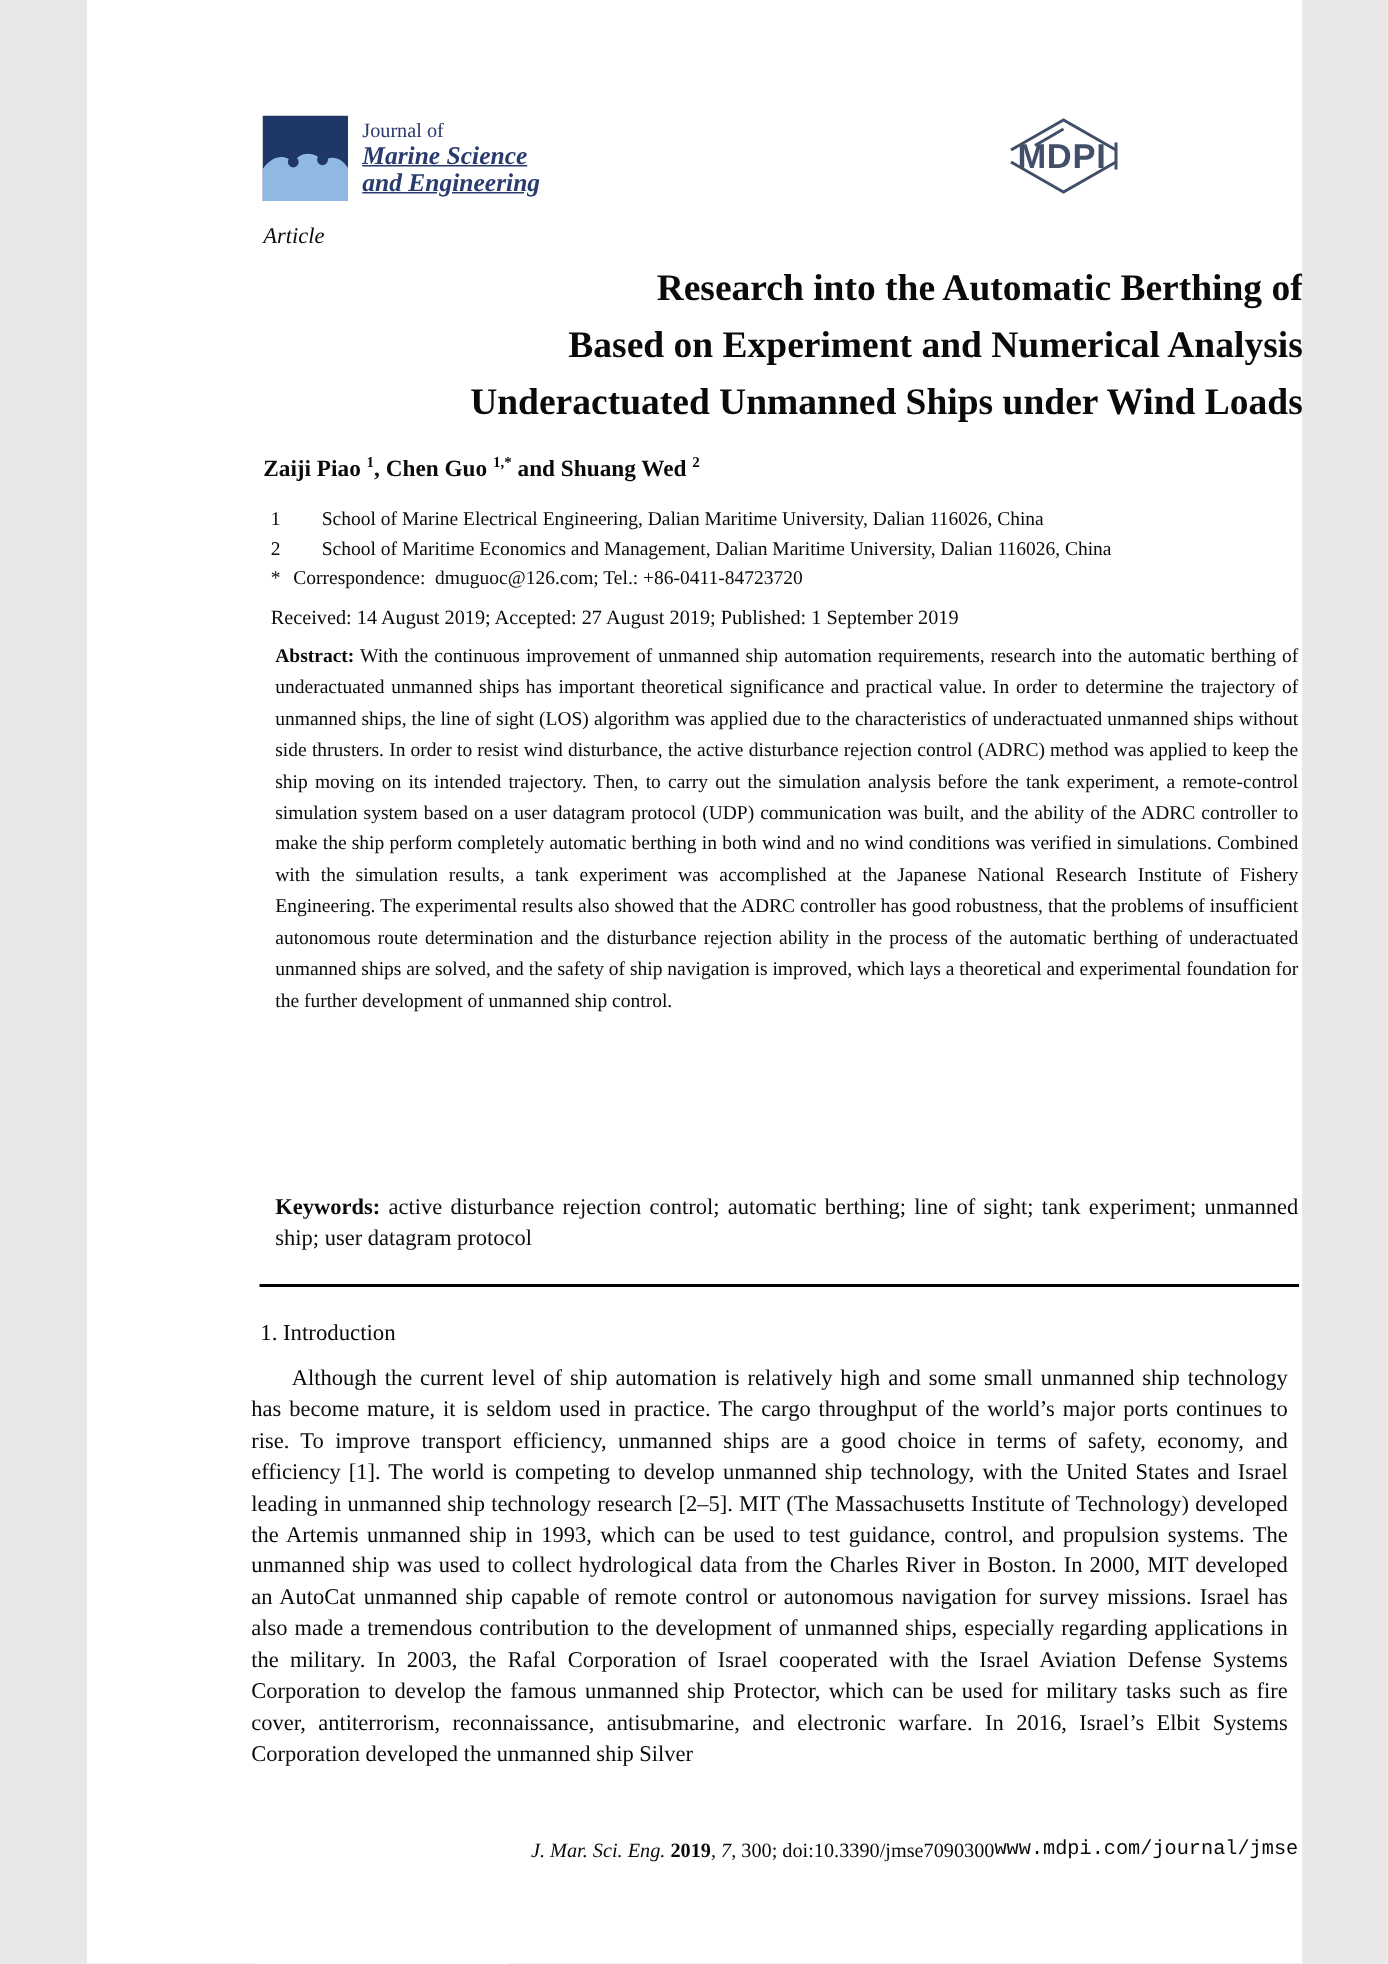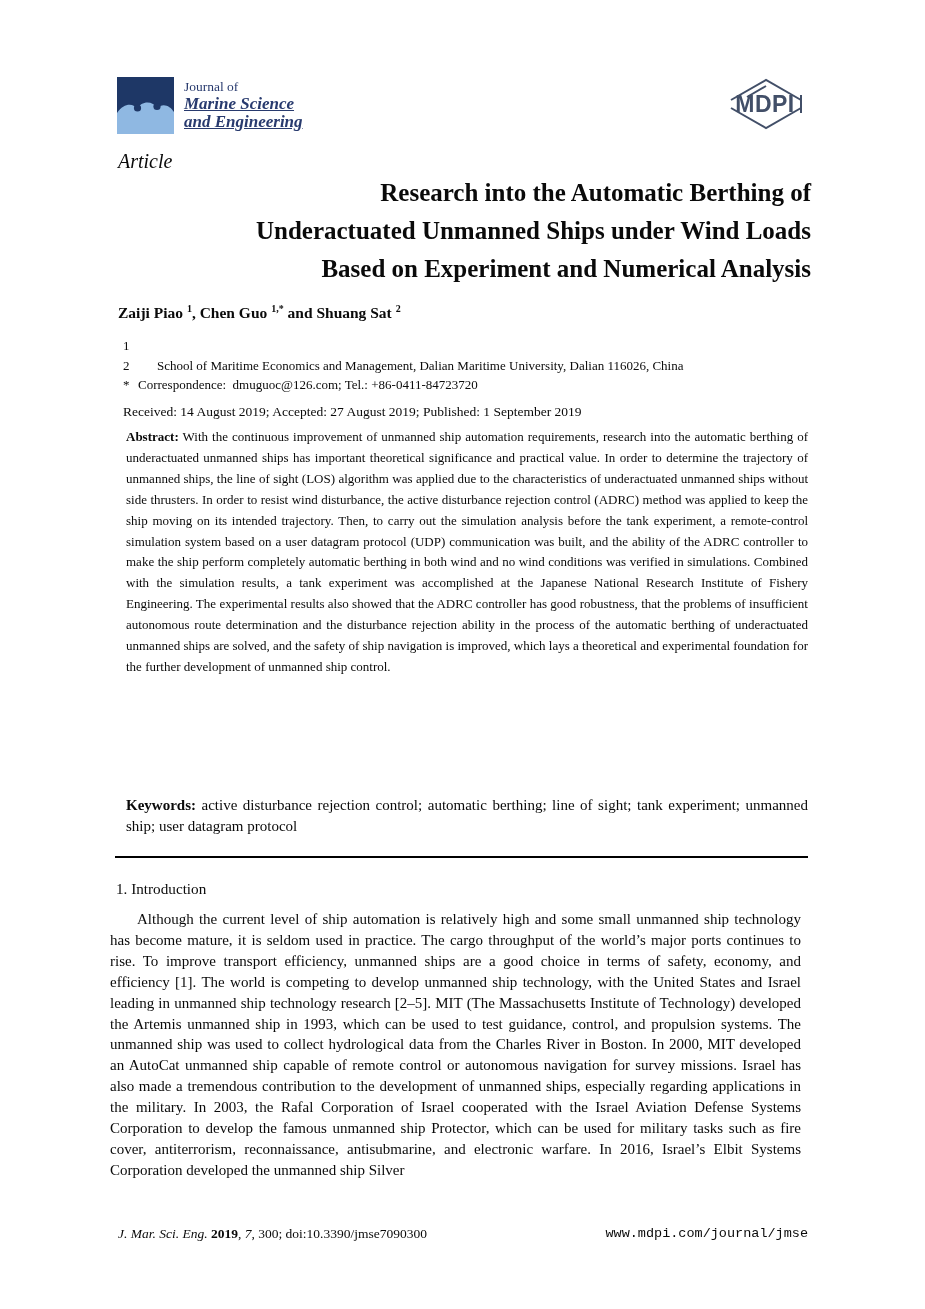--- a/index.html
+++ b/index.html
@@ -1,46 +1,46 @@
 <!DOCTYPE html>
 <html><head>
 <meta charset="utf-8">
 <style>
   html,body{margin:0;padding:0;background:#e8e8e8;}
   .page{
-    position:relative;width:925px;height:1309px;margin:0 auto;
+    position:relative;width:810px;height:1309px;margin:0 auto;
     background:#ffffff;color:#0a0a0a;
     font-family:"Liberation Serif","DejaVu Serif",serif;
     overflow:hidden;
   }
   
   .hdr-logo{position:absolute;left:117px;top:77px;display:flex;align-items:flex-start;}
   .hdr-logo svg{display:block;}
   .jlogo-text{margin-left:10px;color:#283a6e;padding-top:2px;}
   .jlogo-top{font-size:13.5px;line-height:16px;}
   .jlogo-mid,.jlogo-bot{font-size:17px;line-height:17.5px;font-weight:bold;font-style:italic;text-decoration:underline;}
   .mdpi{position:absolute;top:75px;right:118px;}
   
-  .article-type{position:absolute;left:118px;top:150px;font-style:italic;font-size:20px;text-align:center;}
+  .article-type{position:absolute;left:118px;top:150px;font-style:italic;font-size:15px;text-align:center;}
   .title{position:absolute;left:117px;top:174px;width:694px;font-size:25px;font-weight:bold;line-height:38px;}
   .title span{display:block;text-align:right;}
   .authors{position:absolute;left:118px;top:303px;font-size:15.5px;font-weight:bold;white-space:pre-wrap;}
   .authors sup{font-size:10px;}
   .affils{position:absolute;left:123px;top:336px;width:690px;font-size:13px;line-height:19.5px;}
   .affil-row{display:flex;}
   .affil-marker{width:34px;flex:0 0 34px;}
   .affil-row.star .affil-marker{width:15px;flex:0 0 15px;}
   .affil-text{white-space:pre-wrap;}
   .received{position:absolute;left:123px;top:404px;font-size:13.5px;}
   .abstract{position:absolute;left:126px;top:427px;width:682px;font-size:13px;line-height:20.9px;text-align:justify;}
   .keywords{position:absolute;left:126px;top:795px;width:682px;font-size:15px;line-height:21px;text-align:justify;}
   .rule{position:absolute;left:115px;top:856px;width:693px;height:2px;background:#000;}
   .sec-heading{position:absolute;left:116px;top:880px;font-size:15.2px;font-weight:normal;}
   .body-par{position:absolute;left:110px;top:909px;width:691px;font-size:15px;line-height:20.9px;text-align:justify;text-indent:27px;}
-  .footer{position:absolute;left:118px;top:1226px;width:690px;display:flex;justify-content:space-between;font-size:13.5px;}
+  .footer{position:absolute;left:118px;top:1226px;width:690px;display:flex;justify-content:flex-end;font-size:13.5px;}
   .f-left i{font-style:italic;}
   .f-left b{font-weight:bold;}
   .f-right{text-align:right;font-family:Liberation Mono, monospace;}
 </style>
 </head>
 <body>
 
 <div class="page">
 
   <div class="hdr-logo">
@@ -68,29 +68,30 @@
         <line x1="76" y1="20" x2="76" y2="38"></line>
       </g>
       <text x="40" y="37" text-anchor="middle" font-family="Liberation Sans, DejaVu Sans, sans-serif" font-size="23" font-weight="bold" letter-spacing="0.5" fill="#424f68">MDPI</text>
     </svg>
   </div>
 
   <div class="article-type">Article</div>
 
   <h1 class="title" style="margin:0;">
     <span>Research into the Automatic Berthing of</span>
+    <span>Based on Experiment and Numerical Analysis</span>
     <span>Underactuated Unmanned Ships under Wind Loads</span>
-    <span>Based on Experiment and Numerical Analysis</span>
   </h1>
 
-  <div class="authors"><span>Zaiji Piao</span> <sup>1</sup><span>, </span><span>Chen Guo</span> <sup>1,*</sup><span> and </span><span>Shuang Sat</span> <sup>2</sup></div>
+  <div class="authors"><span>Zaiji Piao</span> <sup>1</sup><span>, </span><span>Chen Guo</span> <sup>1,*</sup><span> and </span><span>Shuang Wed</span> <sup>2</sup></div>
 
   <div class="affils">
     <div class="affil-row">
       <span class="affil-marker">1</span>
+      <span class="affil-text">School of Marine Electrical Engineering, Dalian Maritime University, Dalian 116026, China</span>
     </div>
     <div class="affil-row">
       <span class="affil-marker">2</span>
       <span class="affil-text">School of Maritime Economics and Management, Dalian Maritime University, Dalian 116026, China</span>
     </div>
     <div class="affil-row star">
       <span class="affil-marker">*</span>
       <span class="affil-text">Correspondence:  dmuguoc@126.com; Tel.: +86-0411-84723720</span>
     </div>
   </div>

